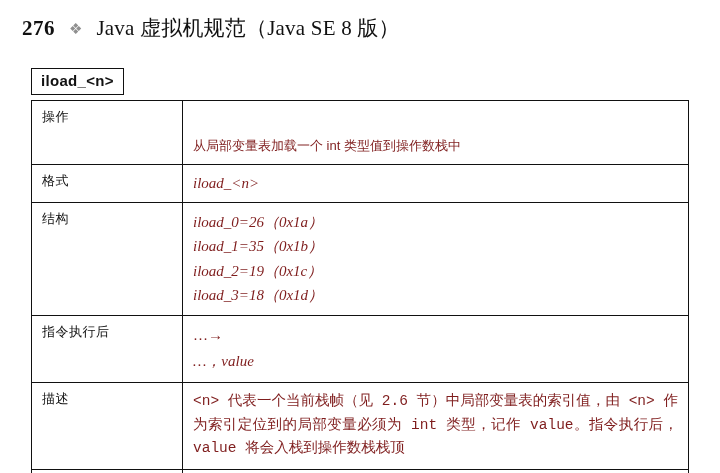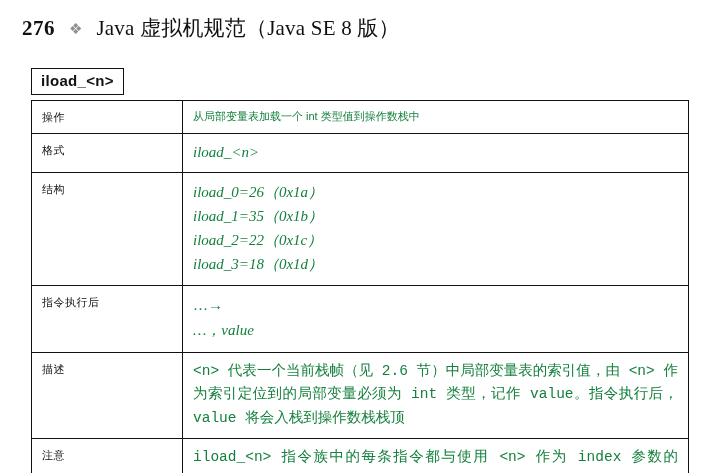--- a/index.html
+++ b/index.html
@@ -88,25 +88,26 @@
   .col-label {
     width: 130px;
     font-family: "Liberation Sans", sans-serif;
     font-size: 14.5px;
     color: #111;
     letter-spacing: 0.5px;
     text-align: left;
   }
   .col-value {
     font-size: 15px;
-    color: #15803d;
+    color: #7f1d1d;
   }
   .cn {
     font-family: "Liberation Sans", sans-serif;
-    font-size: 11px;
+    font-size: 13px;
+    margin-top: 28px;
   }
   .ital {
     font-family: "Liberation Serif", serif;
     font-style: italic;
   }
   .row-line {
     line-height: 1.5;
     white-space: nowrap;
   }
   .struct-line {
@@ -169,21 +170,21 @@
         <td class="col-value">
           <div class="row-line ital">iload_&lt;n&gt;</div>
         </td>
       </tr>
 
       <tr>
         <td class="col-label"><span class="cn">结构</span></td>
         <td class="col-value">
           <div class="struct-line ital">iload_0=26（0x1a）</div>
           <div class="struct-line ital">iload_1=35（0x1b）</div>
-          <div class="struct-line ital">iload_2=22（0x1c）</div>
+          <div class="struct-line ital">iload_2=19（0x1c）</div>
           <div class="struct-line ital">iload_3=18（0x1d）</div>
         </td>
       </tr>
 
       <tr>
         <td class="col-label"><span class="cn">指令执行后</span></td>
         <td class="col-value">
           <div class="stack-line">…→</div>
           <div class="stack-line ital">…，value</div>
         </td>

